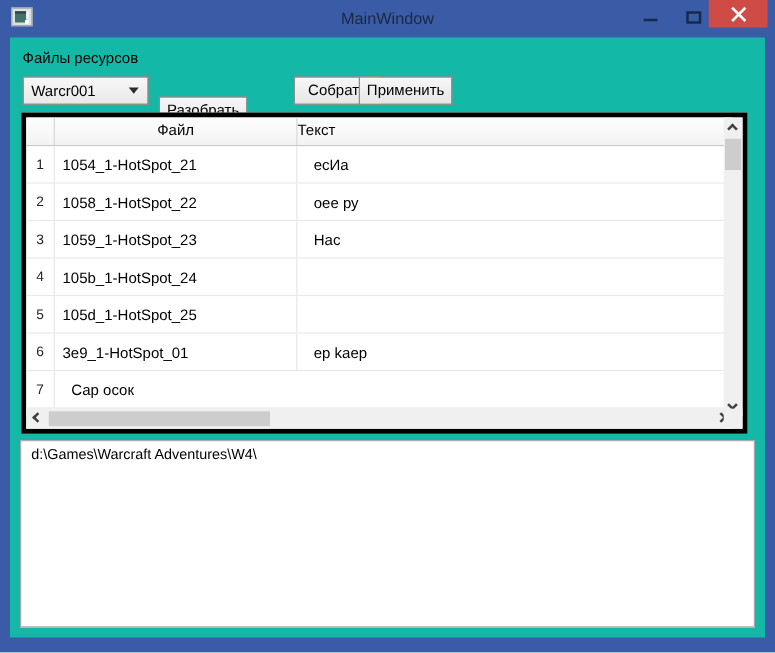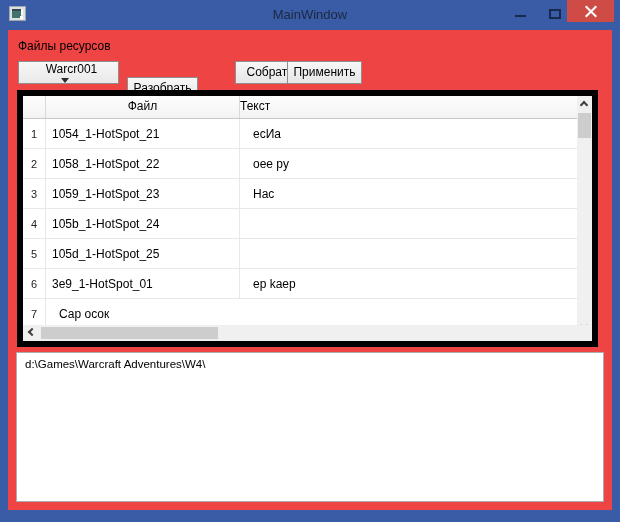--- a/index.html
+++ b/index.html
@@ -25,41 +25,41 @@
   .glyph-min { position:absolute; left:10px; top:15px; width:11px; height:2px; background:#172a4d; }
   .glyph-max { position:absolute; left:9px; top:9px; width:12px; height:10px; border:2px solid #172a4d; }
   .btn-close { position:absolute; left:567px; top:0; width:47px; height:22px; background:#cf4c46; }
   .glyph-close { position:absolute; left:50%; top:50%; width:13px; height:13px; transform:translate(-50%,-50%); }
   .glyph-close::before, .glyph-close::after { content:""; position:absolute; left:-1px; top:5.5px;
       width:15px; height:2px; background:#ffffff; }
   .glyph-close::before { transform:rotate(45deg); }
   .glyph-close::after  { transform:rotate(-45deg); }
 
   
-  .content { position:absolute; left:8px; top:30px; width:604px; height:480px; background:#ef4444; }
+  .content { position:absolute; left:8px; top:30px; width:604px; height:480px; background:#14b8a6; }
 
   .files-label { position:absolute; left:10px; top:9px; font-size:12px; }
 
   .combobox { position:absolute; left:10px; top:31px; width:101px; height:23px;
               border:1px solid #8e8e8e; background:linear-gradient(#f7f7f7,#e9e9e9);
-              display:flex; align-items:center;flex-direction:column; }
+              display:flex; align-items:center; }
   .combobox .value { flex:1; padding-left:6px; font-size:12px; }
   .combo-arrow { width:0; height:0; border-left:4px solid transparent; border-right:4px solid transparent;
                  border-top:5px solid #2c2c2c; margin-right:7px; }
 
   .toolbar-btn { position:absolute; top:31px; height:23px; border:1px solid #8e8e8e;
                  background:linear-gradient(#f7f7f7,#e6e6e6); font-size:12px; text-align:center;
                  line-height:20px; }
   .btn-parse { left:119px; width:71px;margin-top:16px; }
   .btn-build { left:200px; width:70px;margin-left:27px; }
   .btn-apply { left:279px; width:75px; }
 
   
   .grid { position:absolute; left:9px; top:60px; width:581px; height:257px;
-          border:6px solid #000000; background:#ffffff; }
+          border:4px solid #000000; background:#ffffff; }
   .grid-header { position:absolute; left:0; top:0; width:565px; height:23px; display:flex;
                  background:linear-gradient(#fdfdfd,#f3f3f3); border-bottom:1px solid #c9c9c9; }
   .hc { font-size:12px; line-height:21px; }
   .hc-num  { width:23px; border-right:1px solid #d9d9d9; }
   .hc-file { width:194px; border-right:1px solid #d9d9d9; text-align:center; }
   .hc-text { flex:1; padding-right:26px; }
 
   .grid-body { position:absolute; left:0; top:23px; width:565px; height:216px; overflow:hidden; }
   .grow { display:flex; height:30px; border-bottom:1px solid #e8e8e8; background:#fff; }
   .grow-partial { height:6px; border-bottom:none; }

